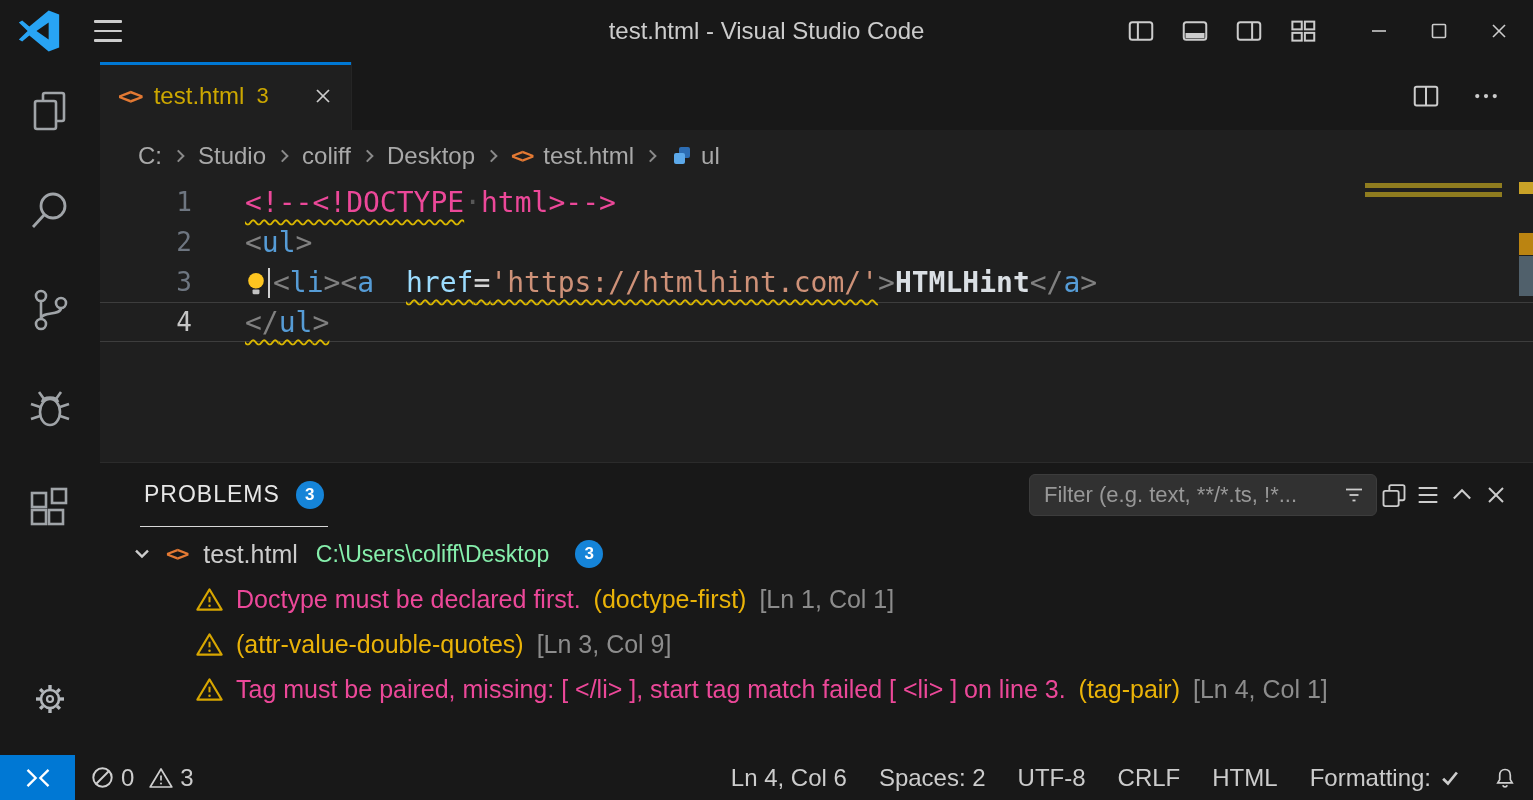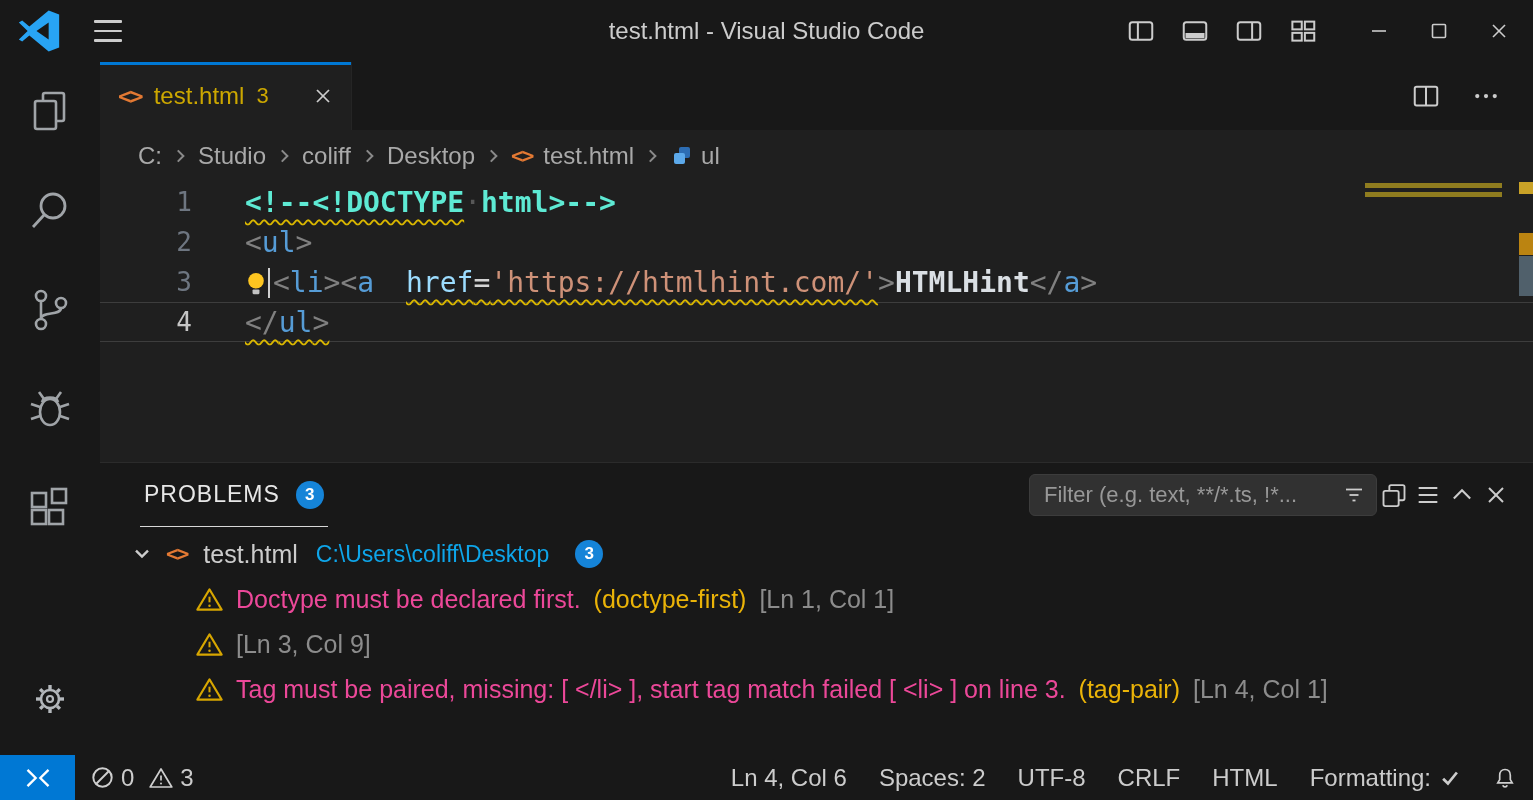--- a/index.html
+++ b/index.html
@@ -47,21 +47,21 @@
   .bc-item { display:flex; align-items:center; gap:7px; cursor:pointer; }
   .bc-sep { flex:none; }
 
   
   .editor-body { flex:1; position:relative; font-family:"DejaVu Sans Mono","Liberation Mono",monospace; font-size:28px; overflow:hidden; background:#1f1f1f; }
   .line { display:flex; height:40px; align-items:center; }
   .line.current { border-top:1px solid #3d3d3d; border-bottom:1px solid #3d3d3d; }
   .ln { width:92px; text-align:right; color:#6e7681; font-size:26px; flex:none; }
   .line.current .ln { color:#c6c6c6; }
   .code { margin-left:53px; white-space:pre; }
-  .tok-comment { color:#5eead4;font-weight:bold; }
+  .tok-comment { color:#ec4899; }
   .tok-punct   { color:#808080; }
   .tok-tag     { color:#569cd6; }
   .tok-attr    { color:#9cdcfe;margin-left:15px; }
   .tok-str     { color:#ce9178; }
   .tok-text    { color:#d4d4d4; }
   .tok-bold    { color:#dadfe4; font-weight:bold; }
   .tok-wsdot   { color:#575757; }
   .squiggle { text-decoration-line:underline; text-decoration-style:wavy; text-decoration-color:#d9b600; text-decoration-thickness:2px; text-underline-offset:7px; text-decoration-skip-ink:none; }
   .cursor { display:inline-block; width:2px; height:30px; background:#d0d0d0; vertical-align:-6px; margin:0 3px 0 1px; }
   .bulb { display:inline-block; vertical-align:-5px; }
@@ -79,21 +79,21 @@
   .panel-tab .label { font-size:23px; color:#e7e7e7; letter-spacing:1px; }
   .badge { min-width:28px; height:28px; border-radius:14px; background:#1584d8; color:#ffffff; font-size:17px; font-weight:bold; display:flex; align-items:center; justify-content:center; padding:0 4px; }
   .panel-actions { margin-left:auto; display:flex; align-items:center; }
   .filterbox { width:348px; height:42px; background:#313131; border:1px solid #3c3c3c; border-radius:6px; display:flex; align-items:center; padding:0 10px 0 14px; }
   .filterbox input { flex:1; min-width:0; background:transparent; border:none; outline:none; color:#cccccc; font-size:22px; font-family:"Liberation Sans",sans-serif; }
   .filterbox input::placeholder { color:#989898; }
   .panel-icon { width:34px; height:34px; display:flex; align-items:center; justify-content:center; cursor:pointer; }
   .tree { padding-top:4px; font-size:25px; overflow:hidden; }
   .file-row { height:46px; display:flex; align-items:center; padding-left:30px; gap:12px; cursor:pointer; white-space:nowrap; }
   .fname { color:#cccccc; }
-  .fpath { color:#0ea5e9; font-size:23px; margin-left:6px; }
+  .fpath { color:#86efac; font-size:23px; margin-left:6px; }
   .file-row .badge { margin-left:14px; }
   .prob-row { height:45px; display:flex; align-items:center; padding-left:96px; gap:13px; cursor:pointer; white-space:nowrap; }
   .pmsg { color:#ec4899; }
   .psrc { color:#eab308; }
   .ppos { color:#8c8c8c; }
 
   
   .statusbar { height:45px; background:#181818; display:flex; align-items:center; font-size:24px; color:#cccccc; flex:none; }
   .sb-remote { width:75px; height:100%; background:#0078d4; display:flex; align-items:center; justify-content:center; flex:none; cursor:pointer; }
   .sb-item { padding:0 16px; height:100%; display:flex; align-items:center; gap:8px; cursor:pointer; white-space:nowrap; }
@@ -392,20 +392,21 @@
               <span class="pmsg">Doctype must be declared first.</span>
               <span class="psrc">(doctype-first)</span>
               <span class="ppos">[Ln 1, Col 1]</span>
             </div>
             <div class="prob-row">
               <svg width="27" height="25" viewBox="0 0 24 22">
                 <path d="M12 2 L22.8 20 H1.2 Z" fill="none" stroke="#d7a600" stroke-width="1.8" stroke-linejoin="round"></path>
                 <line x1="12" y1="8.5" x2="12" y2="13.5" stroke="#d7a600" stroke-width="1.8"></line>
                 <circle cx="12" cy="16.6" r="1.1" fill="#d7a600"></circle>
               </svg>
+              <span class="psrc">(attr-value-double-quotes)</span>
               <span class="ppos">[Ln 3, Col 9]</span>
             </div>
             <div class="prob-row">
               <svg width="27" height="25" viewBox="0 0 24 22">
                 <path d="M12 2 L22.8 20 H1.2 Z" fill="none" stroke="#d7a600" stroke-width="1.8" stroke-linejoin="round"></path>
                 <line x1="12" y1="8.5" x2="12" y2="13.5" stroke="#d7a600" stroke-width="1.8"></line>
                 <circle cx="12" cy="16.6" r="1.1" fill="#d7a600"></circle>
               </svg>
               <span class="pmsg">Tag must be paired, missing: [ &lt;/li&gt; ], start tag match failed [ &lt;li&gt; ] on line 3.</span>
               <span class="psrc">(tag-pair)</span>

